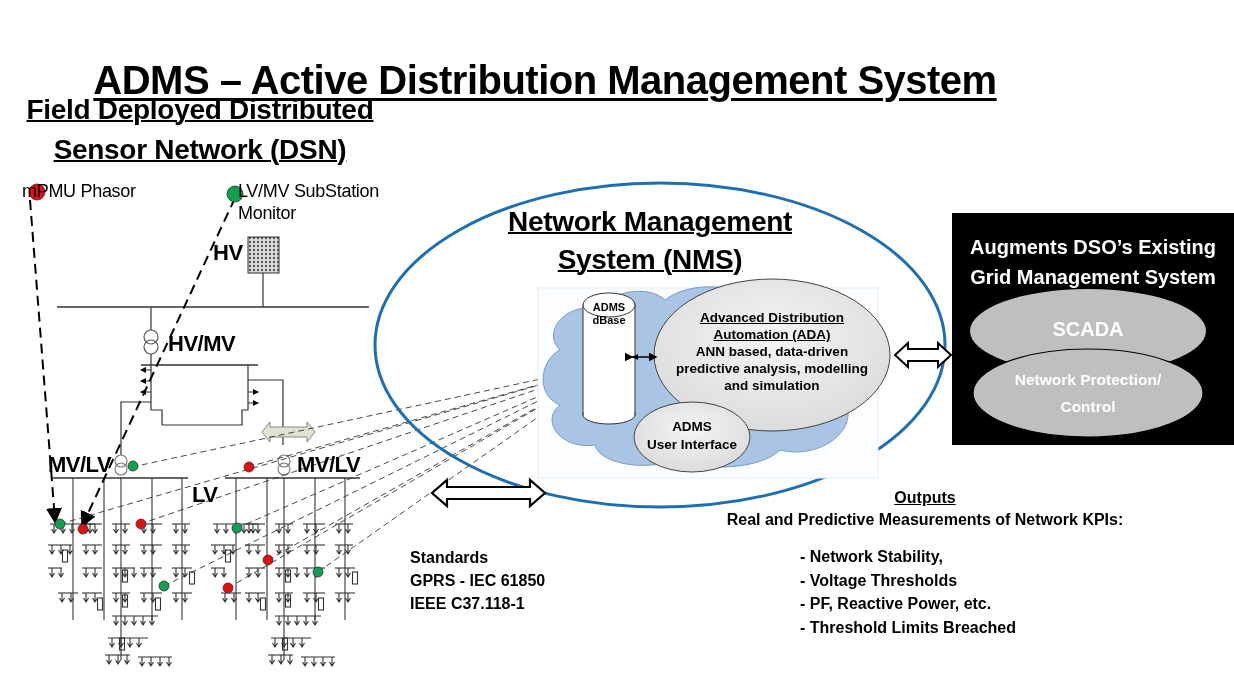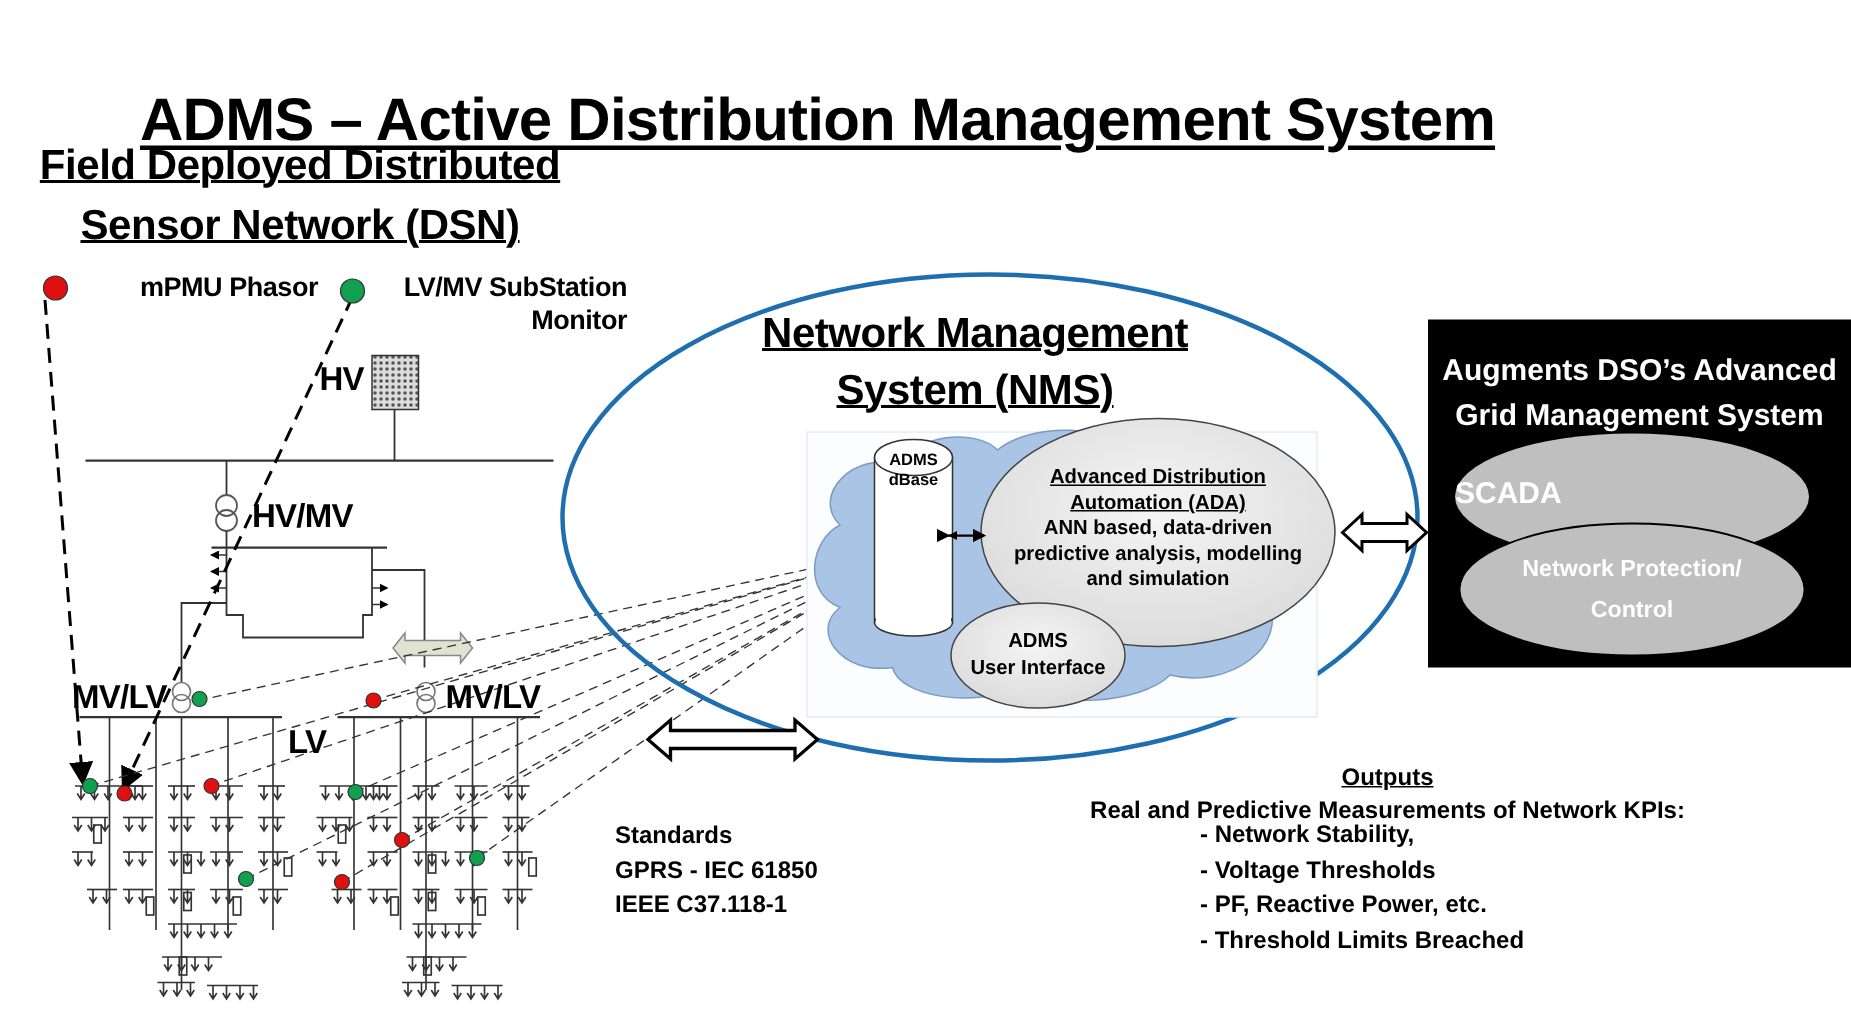--- a/index.html
+++ b/index.html
@@ -1,26 +1,26 @@
 <!DOCTYPE html>
 <html><head>
 <meta charset="utf-8">
 <style>
   html, body { margin:0; padding:0; background:#ffffff; }
   body { width:1234px; height:689px; position:relative; overflow:hidden; font-family:"Liberation Sans", sans-serif; color:#000; }
   .abs { position:absolute; }
   .title { left:0; top:10px; width:1090px; text-align:center; font-size:40px; font-weight:bold; text-decoration:underline; text-decoration-thickness:3px; text-underline-offset:4px; letter-spacing:-0.5px;margin-top:48px; }
   .dsn-title { left:0; top:90px; width:400px; text-align:center; font-size:28px; font-weight:bold; line-height:40px; text-decoration:underline; text-decoration-thickness:2px; letter-spacing:-0.3px; }
-  .legend-label { font-size:18px; font-weight:bold; line-height:22px; text-align:right; letter-spacing:-0.3px; }
+  .legend-label { font-size:18px; font-weight:normal; line-height:22px; text-align:left; letter-spacing:-0.3px; }
   .diag-label { font-size:22px; font-weight:bold; letter-spacing:-0.5px; }
   .nms-title { left:470px; top:203px; width:360px; text-align:center; font-size:28px; font-weight:bold; line-height:38px; text-decoration:underline; text-decoration-thickness:2px; letter-spacing:-0.3px; }
   .small-bold { font-weight:bold; text-align:center; }
   .dso-title { left:952px; top:232px; width:282px; text-align:center; color:#fff; font-size:20px; font-weight:bold; line-height:30px; }
   .standards { left:410px; top:546px; width:200px; font-size:16px; font-weight:bold; line-height:23px; }
-  .outputs-head { left:700px; top:487px; width:450px; text-align:center; font-size:16px; font-weight:bold; line-height:22px;margin-top:21px; }
+  .outputs-head { left:700px; top:487px; width:450px; text-align:center; font-size:16px; font-weight:bold; line-height:22px; }
   .outputs-list { left:800px; top:545px; width:330px; font-size:16px; font-weight:bold; line-height:23.5px; }
   .outputs-list div { white-space:nowrap; }
 </style>
 </head>
 <body>
 
 <div class="abs title">ADMS – Active Distribution Management System</div>
 
 <div class="abs dsn-title">
   <div>Field Deployed Distributed</div>
@@ -367,24 +367,24 @@
   <div style="white-space:nowrap;margin-left:-6px;margin-right:-6px">predictive analysis, modelling</div>
   <div>and simulation</div>
 </div>
 
 <div class="abs small-bold" style="left:642px;top:418px;width:100px;font-size:13.5px;line-height:18px">
   <div>ADMS</div>
   <div>User Interface</div>
 </div>
 
 <div class="abs dso-title">
-  <div>Augments DSO’s Advanced</div>
+  <div>Augments DSO’s Existing</div>
   <div>Grid Management System</div>
 </div>
-<div class="abs" style="left:970px;top:318px;width:236px;color:#fff;font-size:20px;font-weight:bold">SCADA</div>
+<div class="abs" style="left:970px;top:318px;width:236px;text-align:center;color:#fff;font-size:20px;font-weight:bold">SCADA</div>
 <div class="abs" style="left:973px;top:366px;width:230px;text-align:center;color:#fff;font-size:15.5px;font-weight:bold;line-height:27px">
   <div>Network Protection/</div>
   <div>Control</div>
 </div>
 
 <div class="abs standards">
   <div>Standards</div>
   <div>GPRS -  IEC 61850</div>
   <div>IEEE C37.118-1</div>
 </div>

